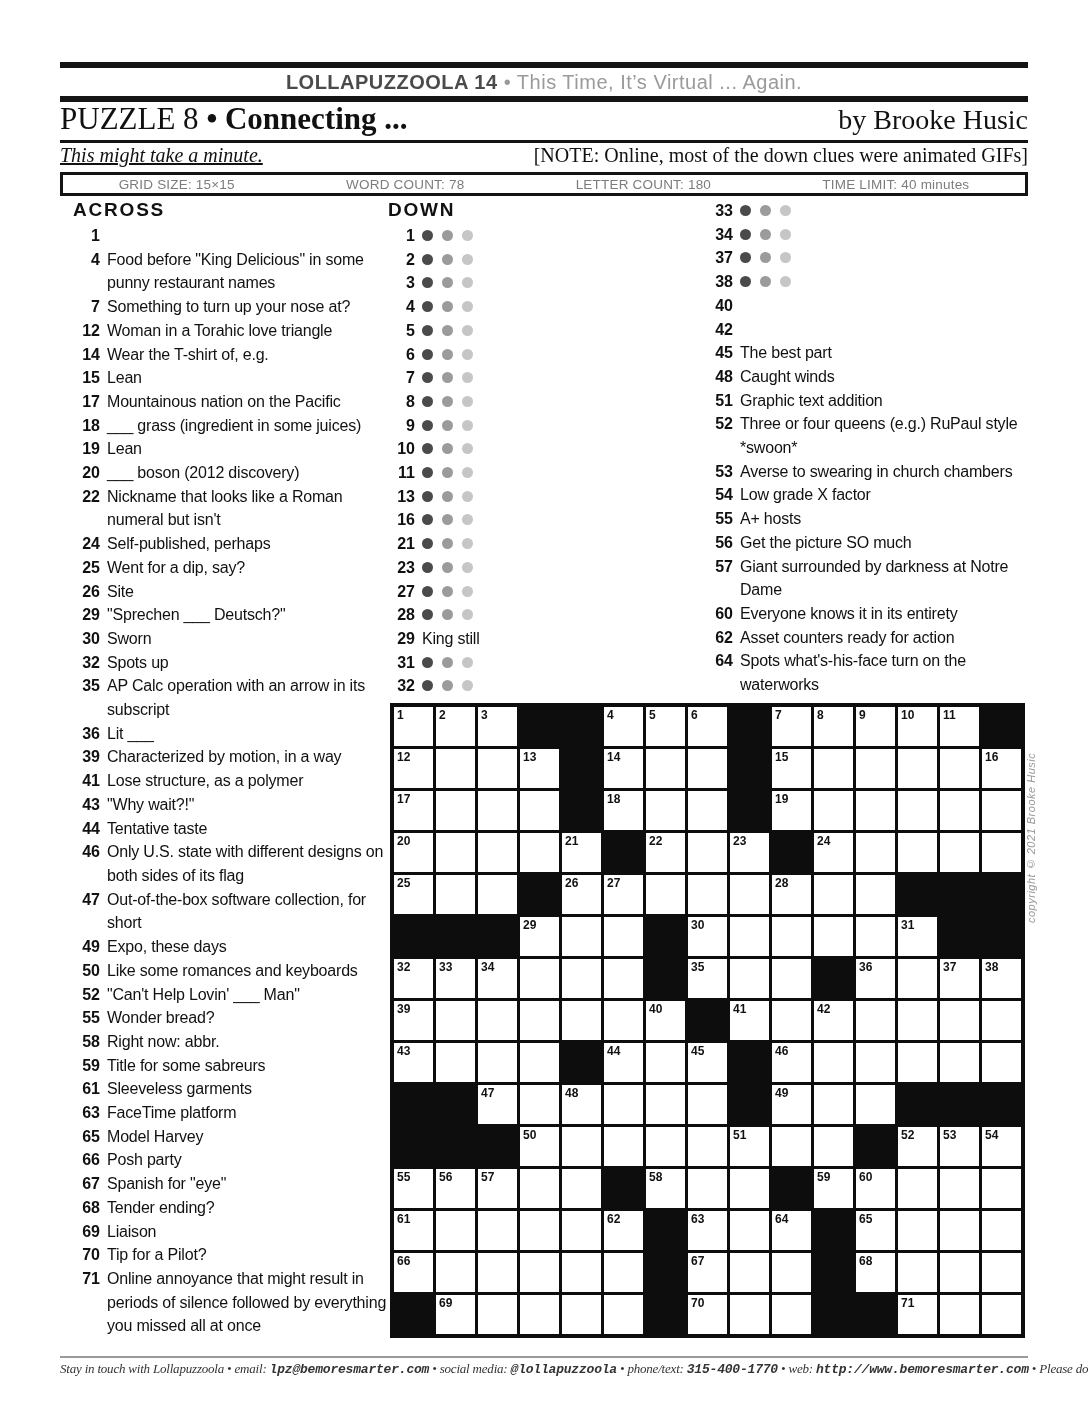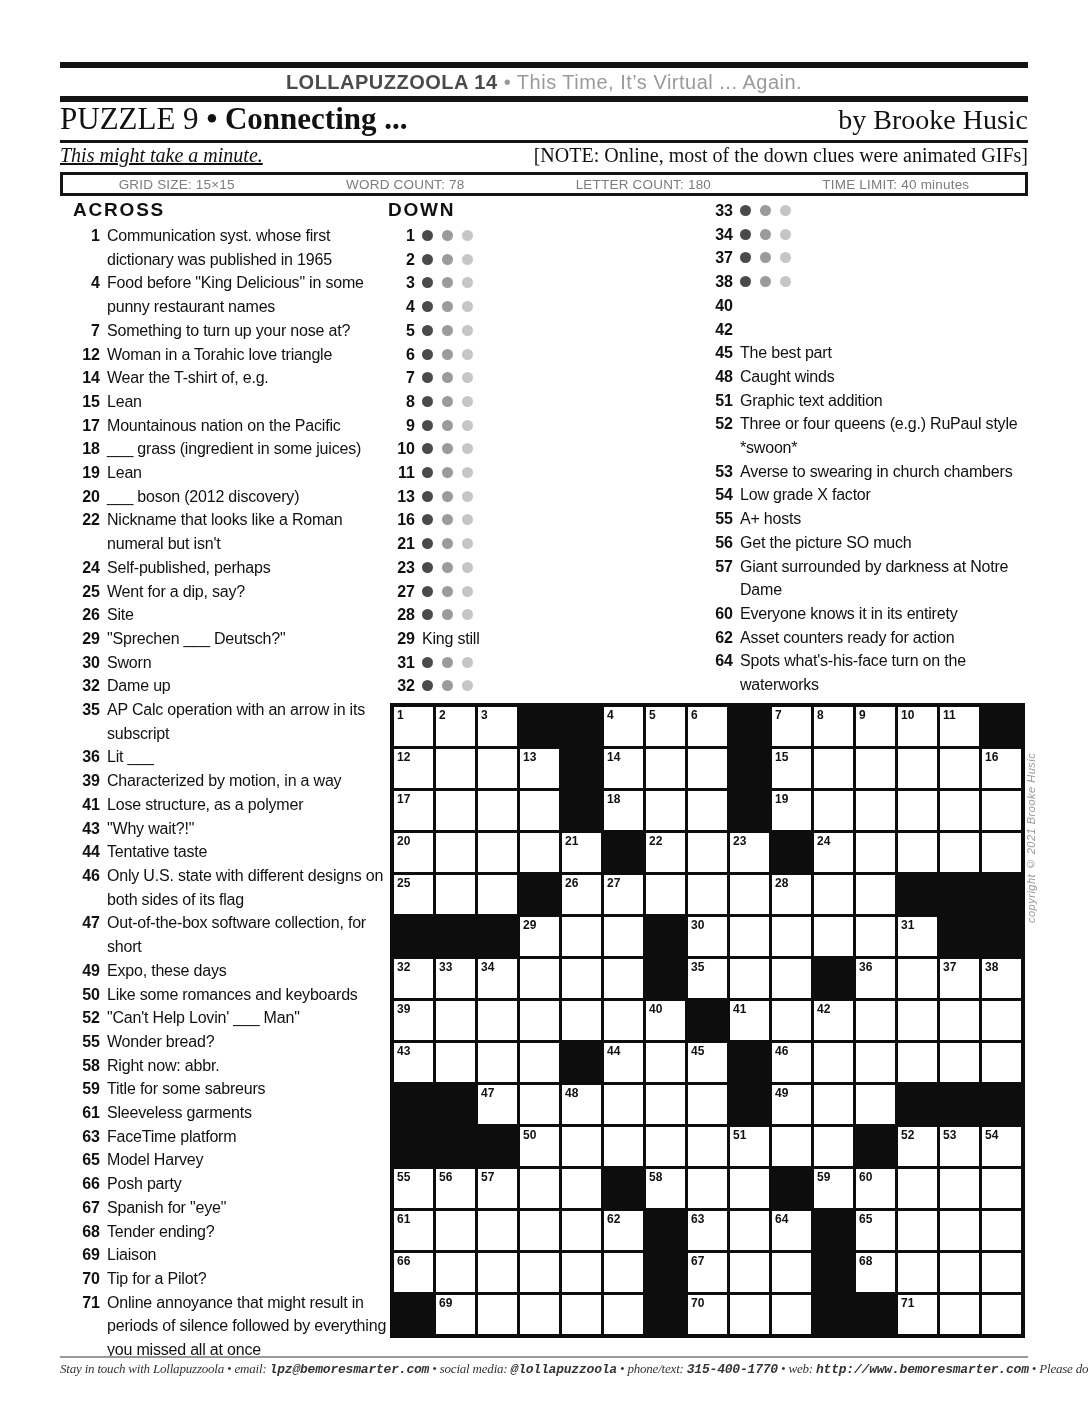--- a/index.html
+++ b/index.html
@@ -55,21 +55,21 @@
   <div class="bar" id="bar-top"></div>
   <div class="banner-text">
     <span class="banner-brand">LOLLAPUZZOOLA 14</span>
     <span class="banner-tag"> <span>•</span> </span>
     <span class="banner-tag">This Time, It’s Virtual ... Again.</span>
   </div>
   <div class="bar" id="bar-mid"></div>
 
   <div class="title-row">
     <div class="title-left">
-      <span>PUZZLE 9</span>
+      <span>PUZZLE 8</span>
       <span class="title-name"> <span>•</span> </span>
       <span class="title-name">Connecting ...</span>
     </div>
     <div class="byline">by Brooke Husic</div>
   </div>
   <div id="rule-title"></div>
 
   <div class="note-row">
     <div class="note-left">This might take a minute.</div>
     <div class="note-right">[NOTE: Online, most of the down clues were animated GIFs]</div>
@@ -80,21 +80,20 @@
       <span>WORD COUNT: 78</span>
       <span>LETTER COUNT: 180</span>
       <span>TIME LIMIT: 40 minutes</span>
     </div>
 
   <div class="across-col">
     <div class="col-header">ACROSS</div>
     <div id="across-list">
         <div class="clue">
           <span class="n">1</span>
-          <span class="t">Communication syst. whose first dictionary was published in 1965</span>
         </div>
         <div class="clue">
           <span class="n">4</span>
           <span class="t">Food before "King Delicious" in some punny restaurant names</span>
         </div>
         <div class="clue">
           <span class="n">7</span>
           <span class="t">Something to turn up your nose at?</span>
         </div>
         <div class="clue">
@@ -144,21 +143,21 @@
         <div class="clue">
           <span class="n">29</span>
           <span class="t">"Sprechen ___ Deutsch?"</span>
         </div>
         <div class="clue">
           <span class="n">30</span>
           <span class="t">Sworn</span>
         </div>
         <div class="clue">
           <span class="n">32</span>
-          <span class="t">Dame up</span>
+          <span class="t">Spots up</span>
         </div>
         <div class="clue">
           <span class="n">35</span>
           <span class="t">AP Calc operation with an arrow in its subscript</span>
         </div>
         <div class="clue">
           <span class="n">36</span>
           <span class="t">Lit ___</span>
         </div>
         <div class="clue">

